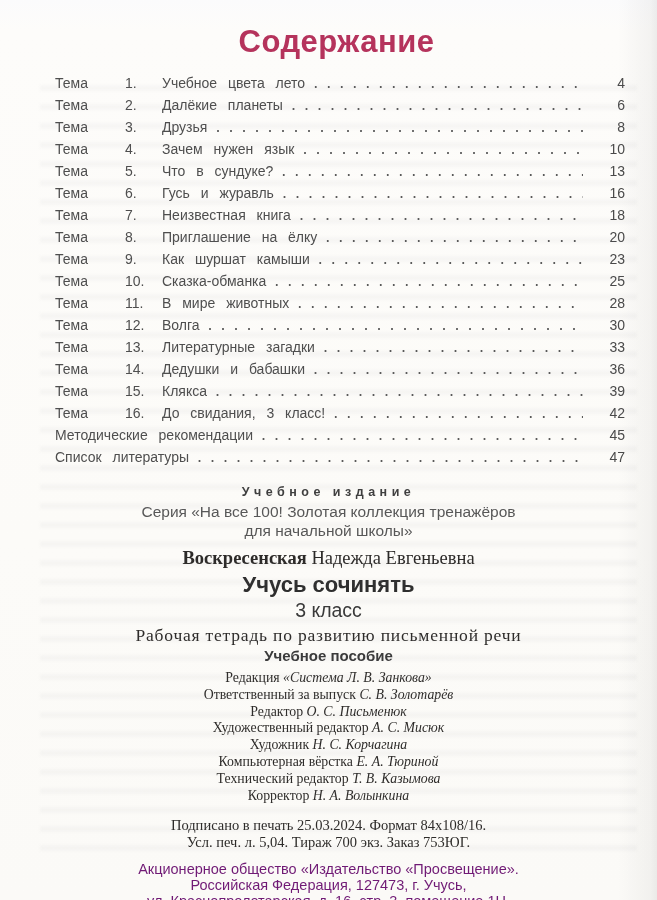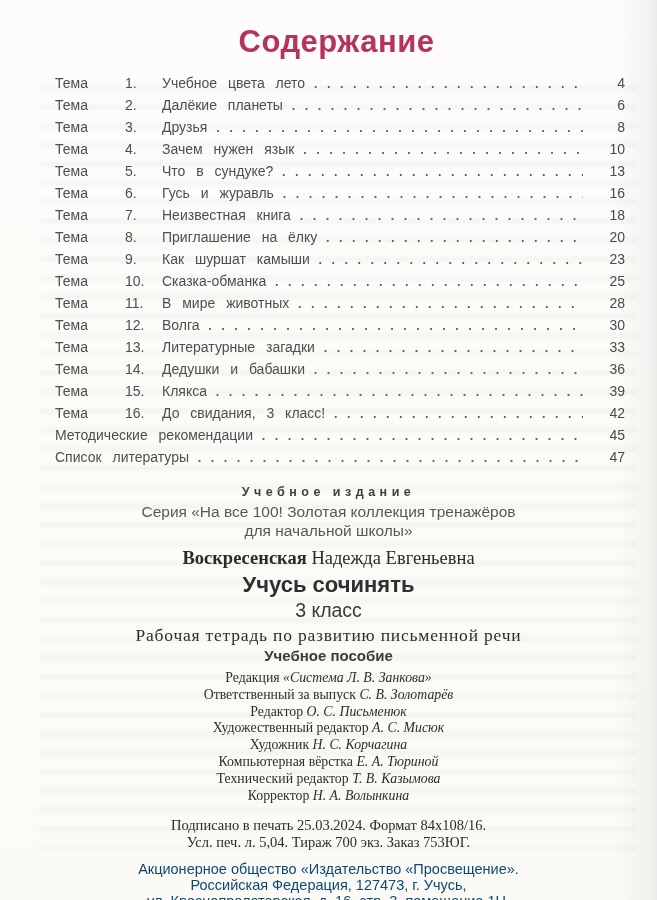--- a/index.html
+++ b/index.html
@@ -79,21 +79,21 @@
   }
   .credit .nm{font-style:italic;}
 
   .print-info{margin-top:13px;}
   .print-line{
     font-family:"Liberation Serif",serif;
     font-size:14.5px;line-height:16.5px;color:#2d2b29;
   }
 
   .publisher{margin-top:12px;}
-  .pub-line{font-size:14.5px;line-height:15.8px;color:#0c4a6e;}
+  .pub-line{font-size:14.5px;line-height:15.8px;color:#701a75;}
 </style>
 </head>
 <body>
 
 <div class="page">
   <div class="bleed"></div>
 
   <h1 class="page-title">Содержание</h1>
 
   <div class="toc">

